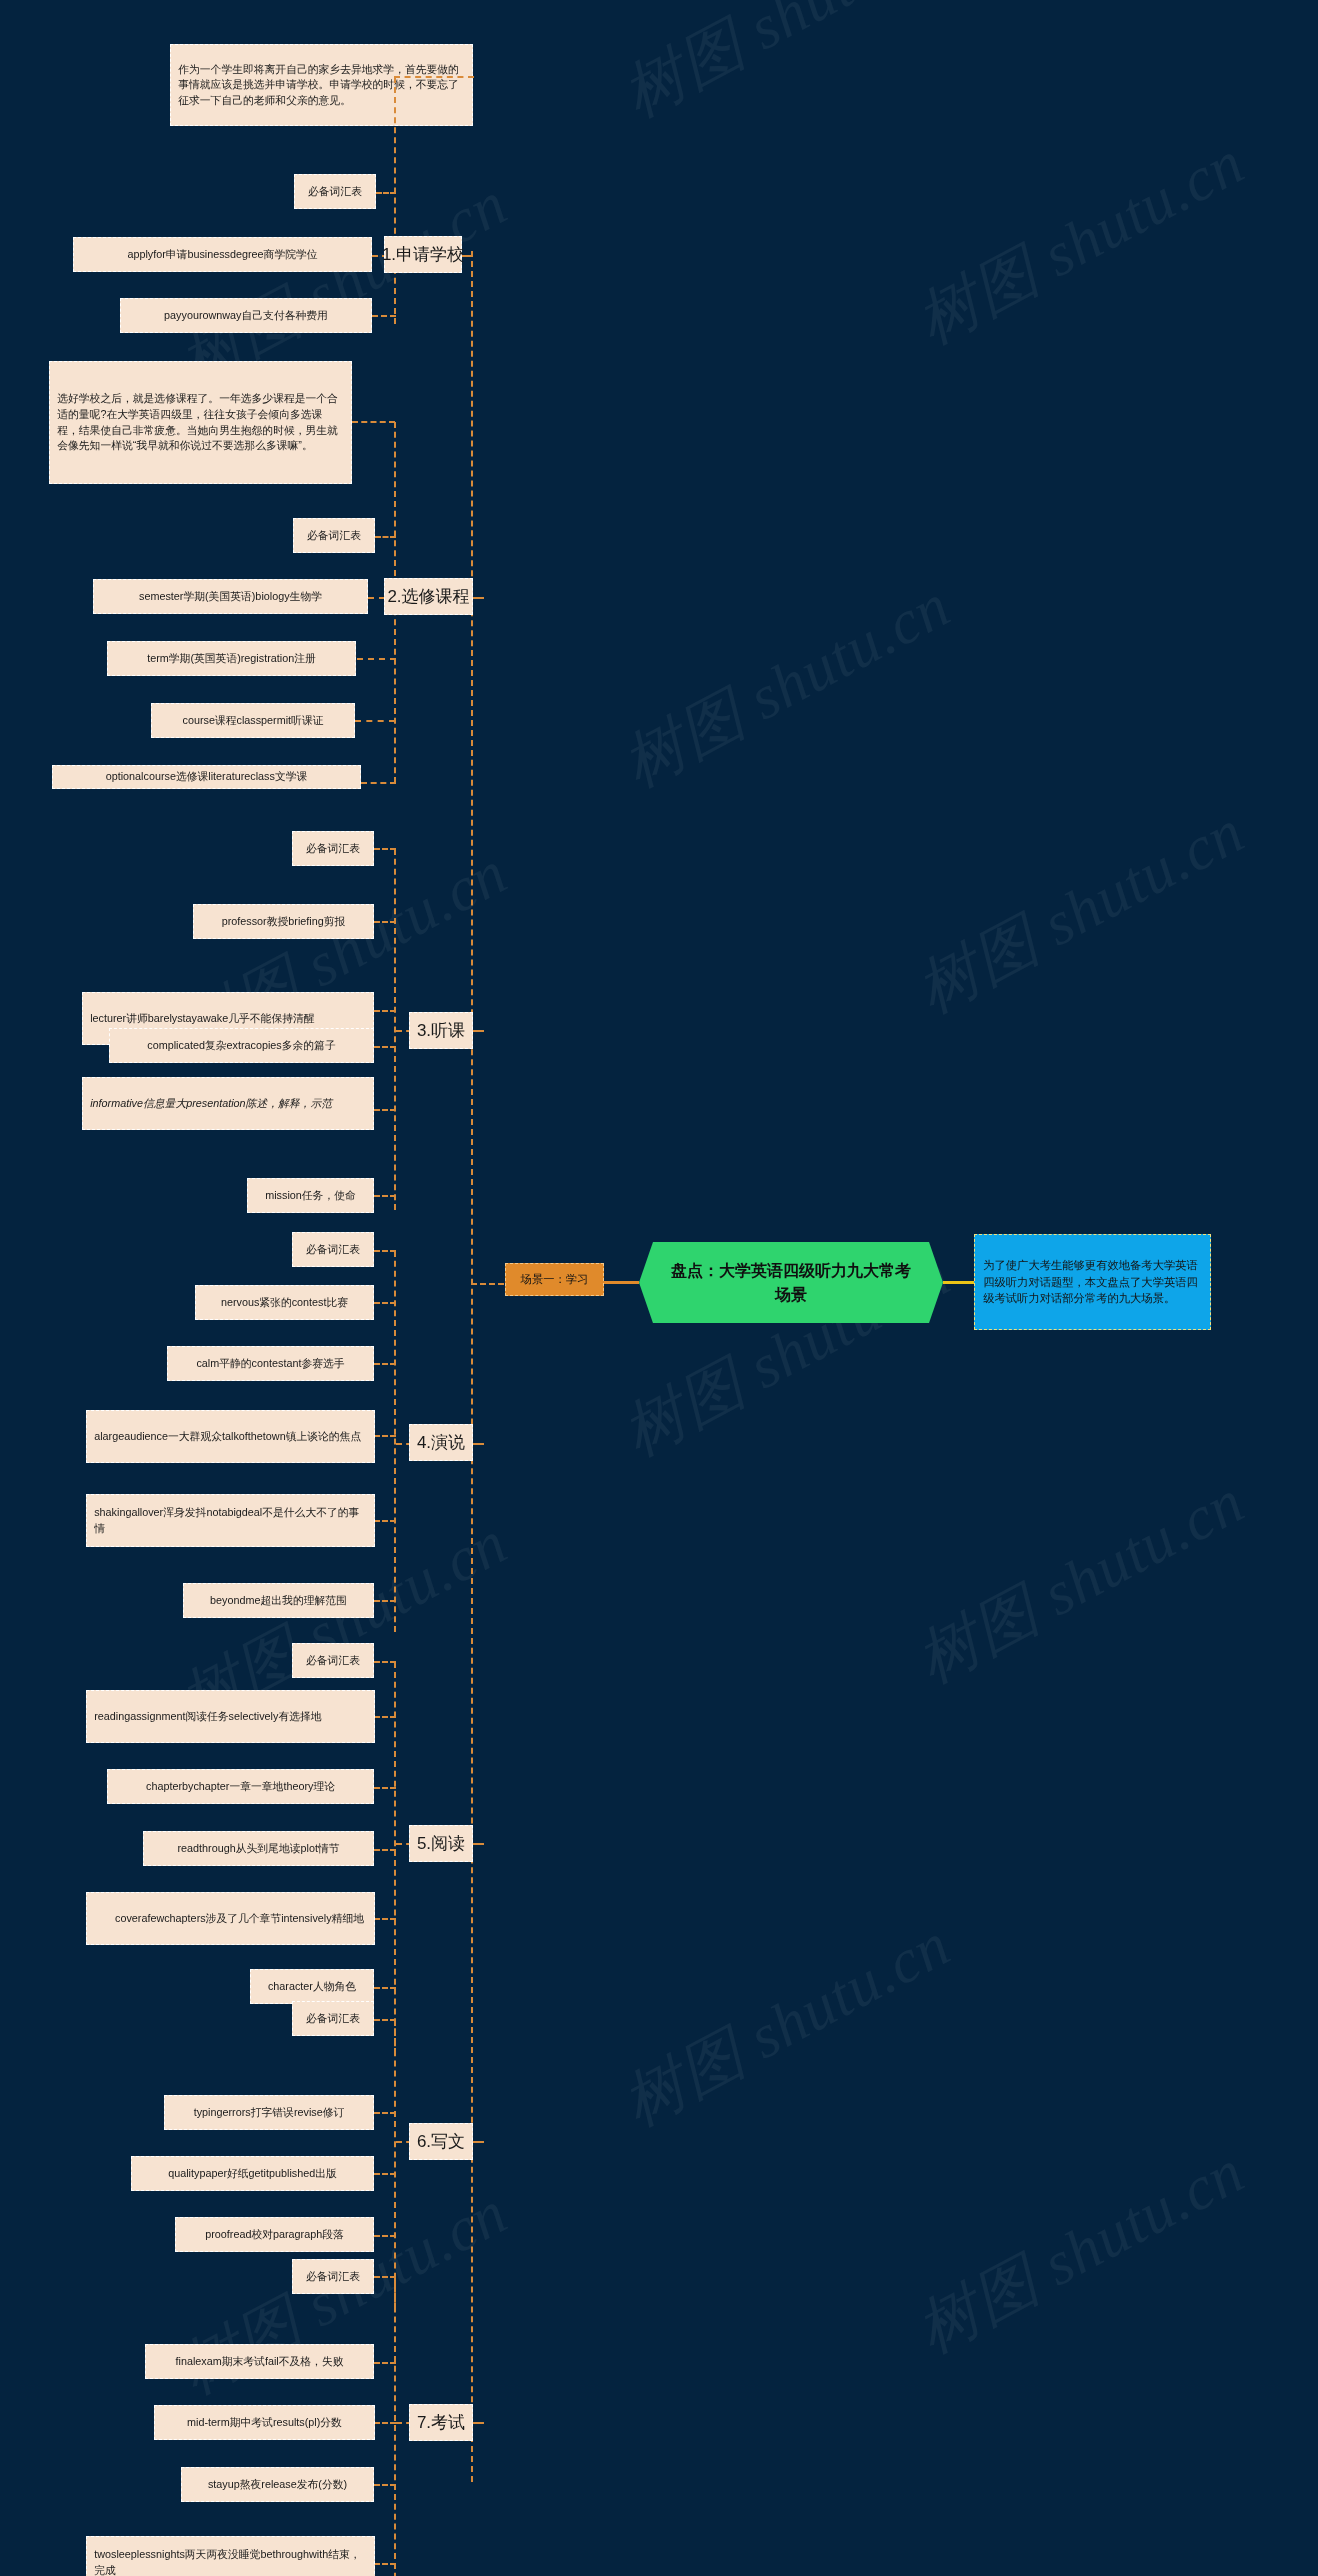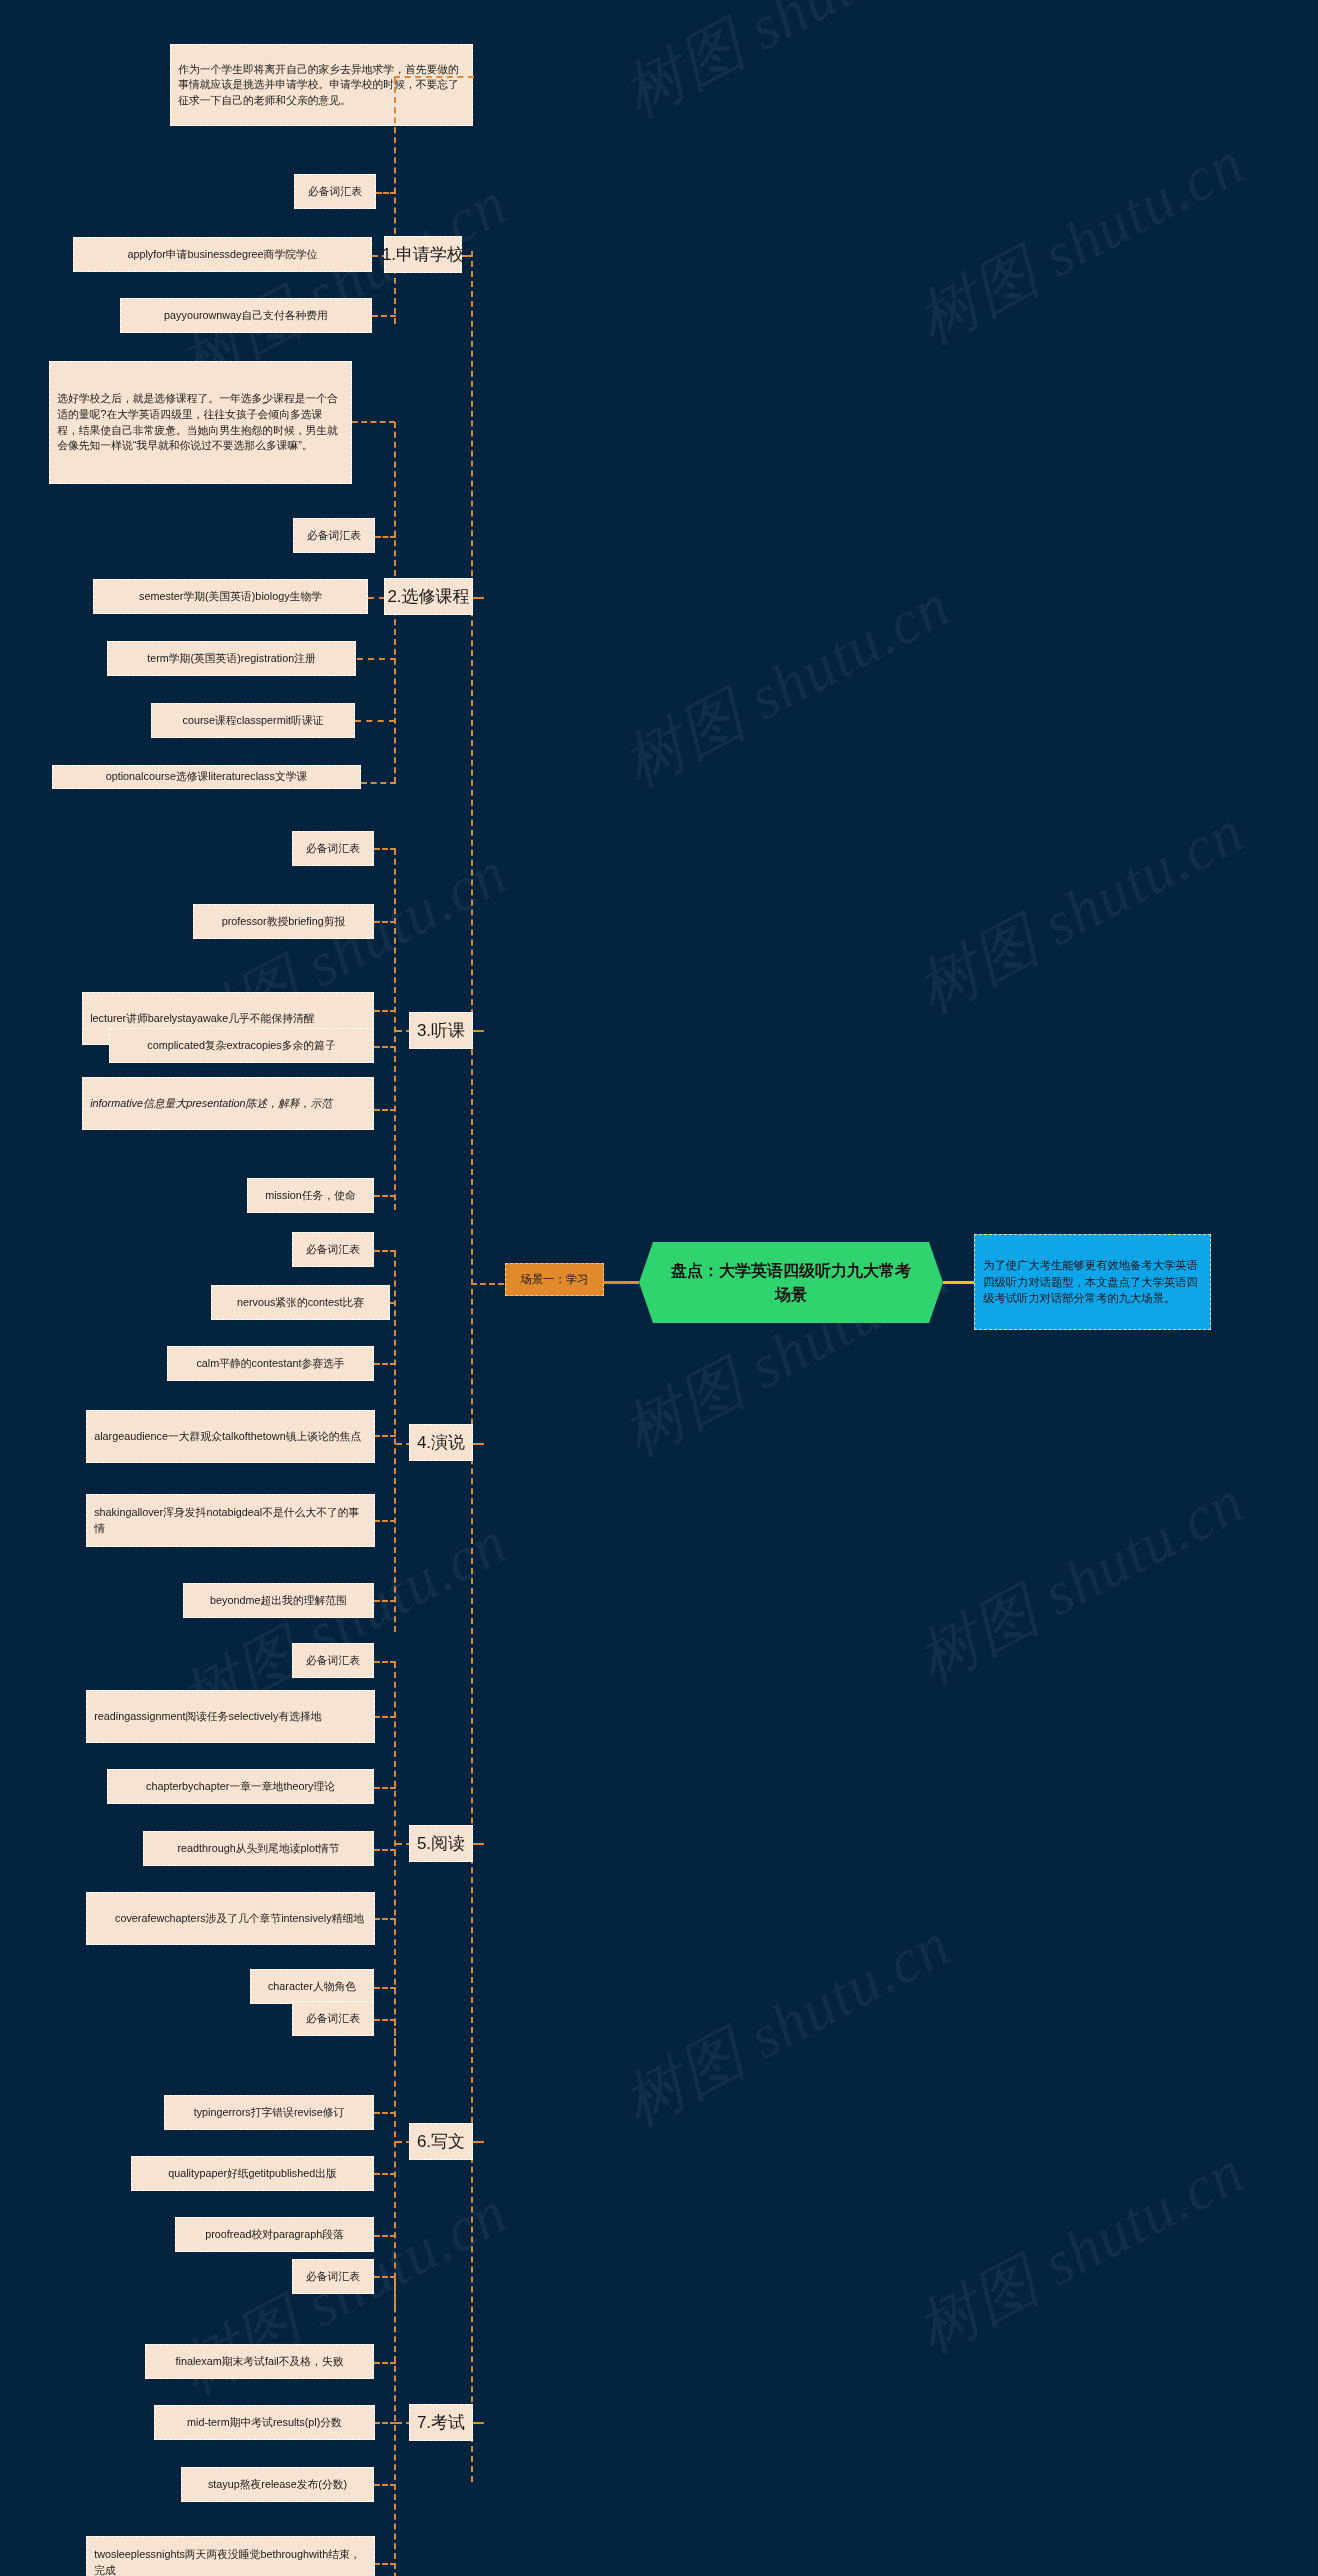--- a/index.html
+++ b/index.html
@@ -228,21 +228,21 @@
   <div class="hline" style="left:374px; top:1250px; width:21.6px;"></div>
   <div class="hline" style="left:374px; top:1302px; width:21.6px;"></div>
   <div class="hline" style="left:374px; top:1363px; width:21.6px;"></div>
   <div class="hline" style="left:374px; top:1435px; width:21.6px;"></div>
   <div class="hline" style="left:374px; top:1520px; width:21.6px;"></div>
   <div class="hline" style="left:374px; top:1600px; width:21.6px;"></div>
   <div class="hline" style="left:396px; top:1443px; width:77px;"></div>
 
   <div class="node center-text" style="left:292px; top:1232px; width:82px; height:35px;">必备词汇表</div>
 
-  <div class="node center-text" style="left:195px; top:1285px; width:179px; height:35px;margin-left:16px;">nervous紧张的contest比赛</div>
+  <div class="node center-text" style="left:195px; top:1285px; width:179px; height:35px;">nervous紧张的contest比赛</div>
 
   <div class="node center-text" style="left:167px; top:1346px; width:207px; height:35px;">calm平静的contestant参赛选手</div>
 
   <div class="node" style="left:86px; top:1410px; width:289px; height:53px;">alargeaudience一大群观众talkofthetown镇上谈论的焦点</div>
 
   <div class="node" style="left:86px; top:1494px; width:289px; height:53px;">shakingallover浑身发抖notabigdeal不是什么大不了的事情</div>
 
   <div class="node center-text" style="left:183px; top:1583px; width:191px; height:35px;">beyondme超出我的理解范围</div>
 
   <div class="seclabel" style="left:409px; top:1424px; width:64px; height:37px;">4.演说</div>

